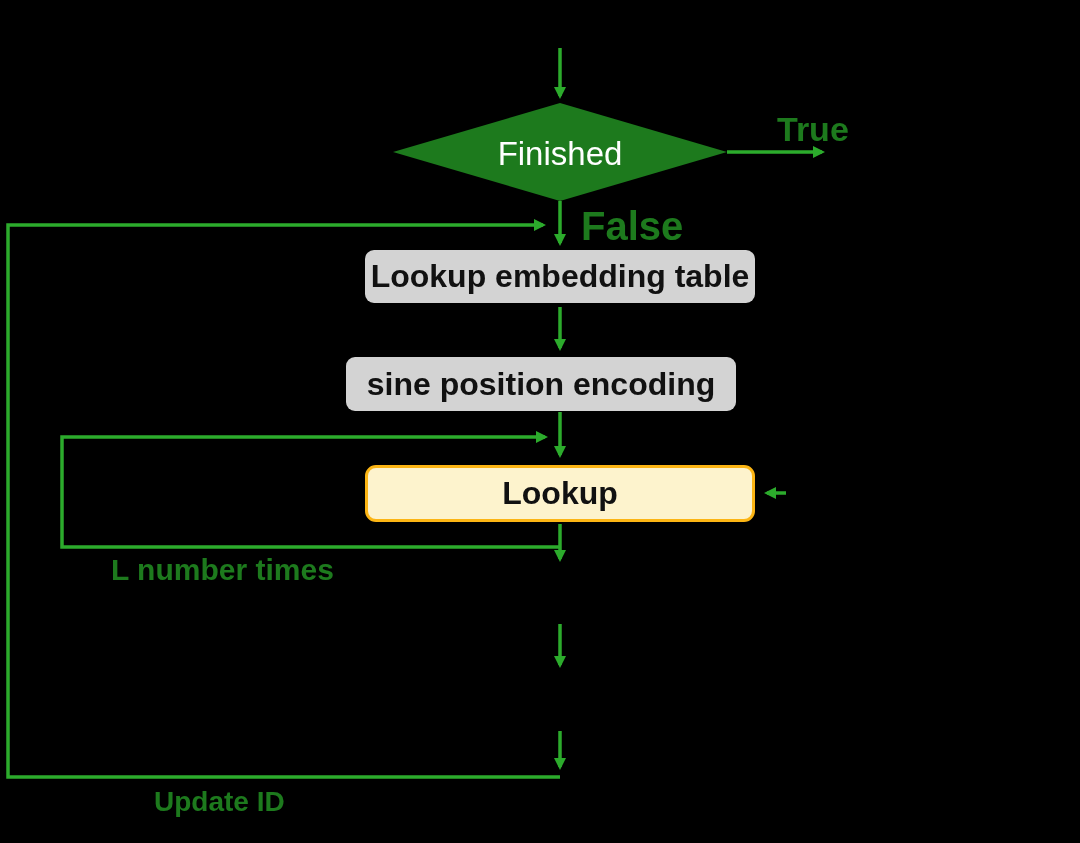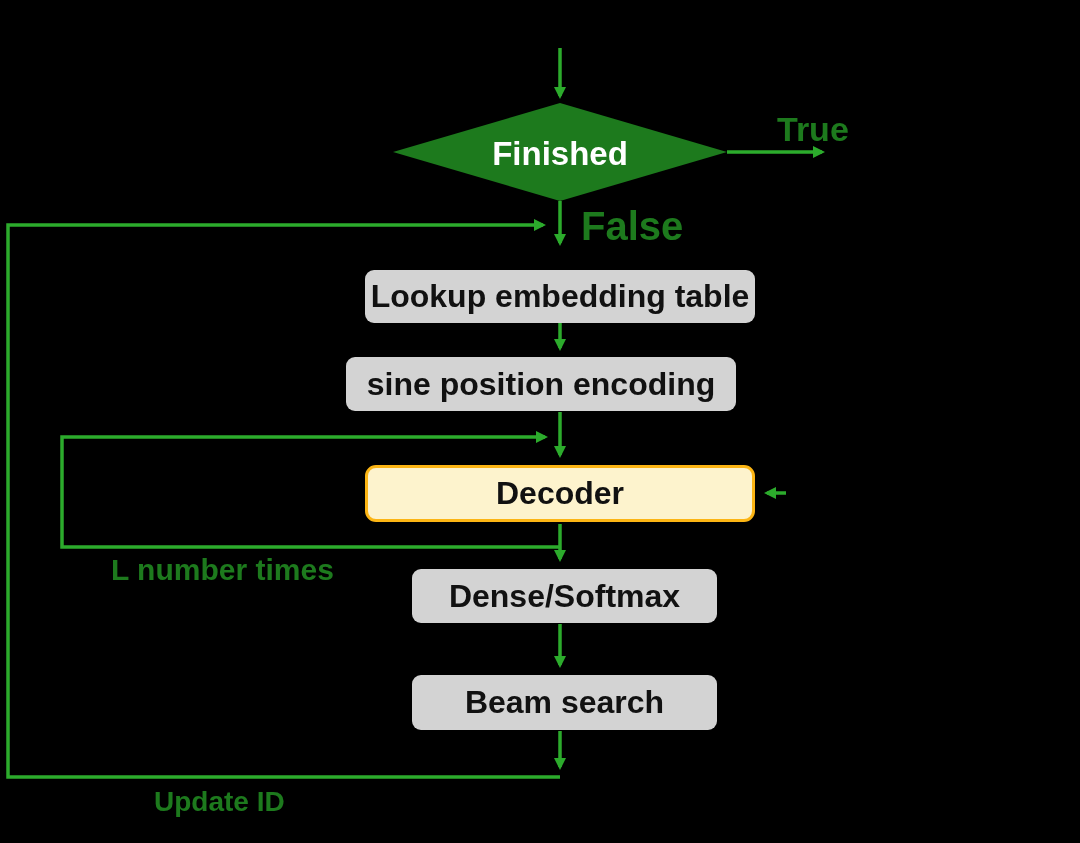--- a/index.html
+++ b/index.html
@@ -9,35 +9,35 @@
   }
   .connectors{position:absolute;left:0;top:0;width:1080px;height:843px;}
   .box{
     position:absolute;display:flex;align-items:center;justify-content:center;
     background:#d3d3d3;border-radius:9px;color:#111111;
     font-weight:700;font-size:32px;box-sizing:border-box;white-space:nowrap;
   }
   .box.decoder{
     background:#fdf3cd;border:3px solid #fcb514;border-radius:11px;
   }
-  .b-lookup{left:365px;top:270px;width:390px;height:53px;}
+  .b-lookup{left:365px;top:250px;width:390px;height:53px;}
   .b-sine{left:346px;top:357px;width:390px;height:54px;}
   .b-decoder{left:365px;top:465px;width:390px;height:57px;}
   .b-dense{left:412px;top:569px;width:305px;height:54px;}
   .b-beam{left:412px;top:675px;width:305px;height:55px;}
   .lbl{
     position:absolute;color:#1d7a1d;font-weight:700;white-space:nowrap;
   }
   .lbl-true{left:737px;top:110px;font-size:34px;margin-left:40px;}
   .lbl-false{left:581px;top:204px;font-size:40px;}
   .lbl-ltimes{left:111px;top:553px;font-size:30px;}
   .lbl-update{left:154px;top:786px;font-size:28px;}
   .lbl-finished{
     position:absolute;left:393px;top:135px;width:334px;text-align:center;
-    color:#ffffff;font-weight:700;font-size:33px;
+    color:#ffffff;font-weight:400;font-size:33px;
   }
 </style>
 </head>
 <body>
 
 <div class="stage">
 
   <svg class="connectors" viewBox="0 0 1080 843" xmlns="http://www.w3.org/2000/svg">
     <defs>
       <marker id="ah" markerUnits="userSpaceOnUse" markerWidth="16" markerHeight="16" refX="11" refY="8" orient="auto">
@@ -73,23 +73,21 @@
   <div class="lbl-finished">Finished</div>
 
   <div class="lbl lbl-true">True</div>
 
   <div class="lbl lbl-false">False</div>
 
   <div class="box b-lookup">Lookup embedding table</div>
 
   <div class="box b-sine">sine position encoding</div>
 
-  <div class="box decoder b-decoder">Decoder</div>
+  <div class="box decoder b-decoder">Lookup</div>
 
-  <div class="box b-dense">Dense/Softmax</div>
 
-  <div class="box b-beam">Beam search</div>
 
   <div class="lbl lbl-ltimes">L number times</div>
 
   <div class="lbl lbl-update">Update ID</div>
 
 </div>
 
 </body></html>

